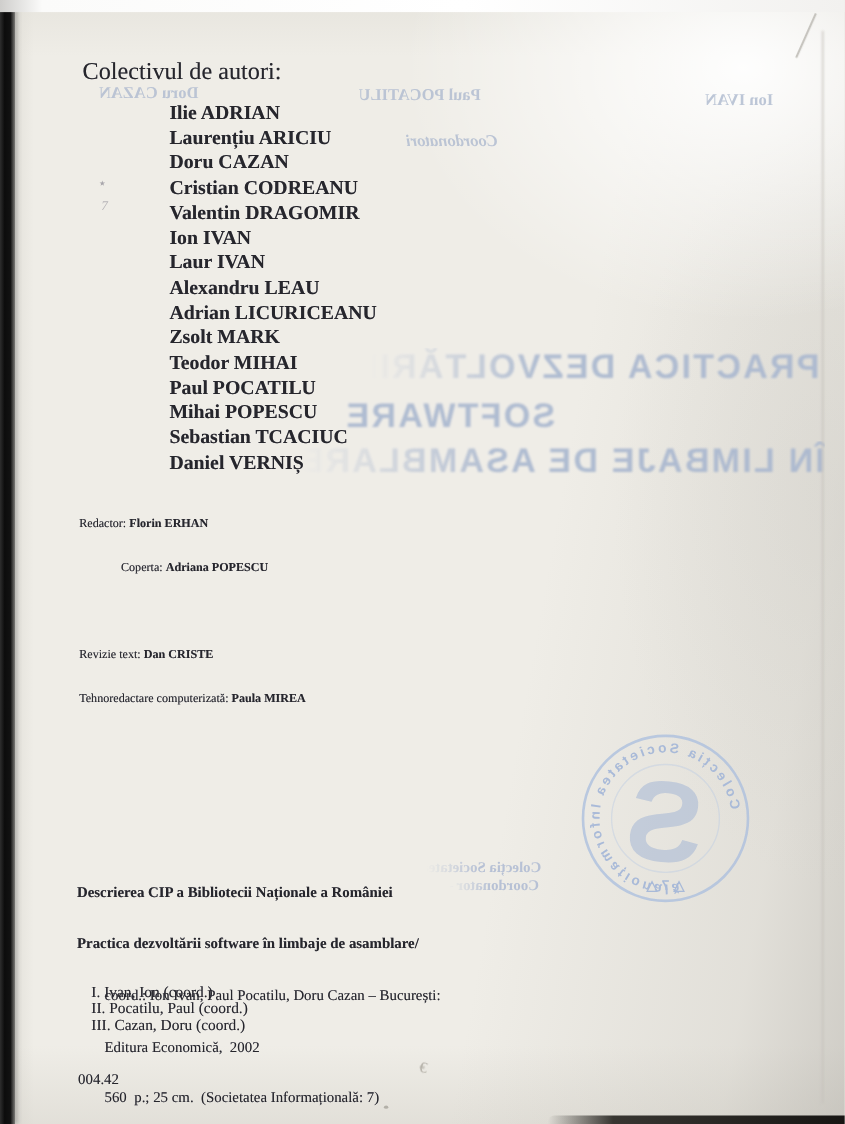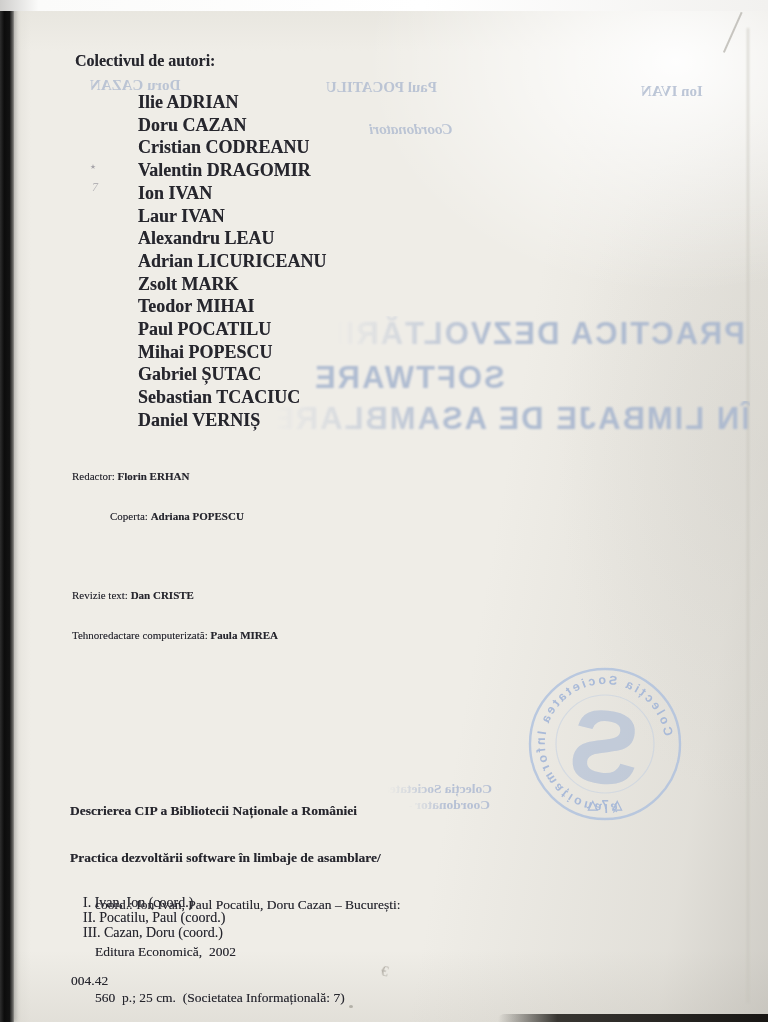--- a/index.html
+++ b/index.html
@@ -42,22 +42,22 @@
     letter-spacing:2px;color:#a9b7cf;filter:blur(.9px);opacity:.9;}
   .bt-frag{font-family:"Liberation Serif",serif;font-weight:bold;font-size:13.5px;
     color:#b7c1d5;filter:blur(.5px);
     -webkit-mask-image:linear-gradient(to right,#000 52%,transparent 96%);
     mask-image:linear-gradient(to right,#000 52%,transparent 96%);}
   .stamp{position:absolute;left:526px;top:661px;width:158px;height:166px;z-index:1;
     transform:scaleX(-1);filter:blur(.7px);opacity:.9;}
 
   
   .ink{color:#26262c;text-shadow:0 0 .4px rgba(45,45,70,.45);}
-  .heading{position:absolute;left:75px;top:52px;font-size:16px;font-weight:bold;z-index:3;}
-  .authors{position:absolute;left:138px;top:91px;font-size:18px;font-weight:bold;
+  .heading{position:absolute;left:75px;top:52px;font-size:22px;font-weight:normal;z-index:3;}
+  .authors{position:absolute;left:154px;top:91px;font-size:18px;font-weight:bold;
     line-height:22.7px;z-index:3;}
   .credit{position:absolute;left:72px;font-size:11px;z-index:3;white-space:nowrap;}
   .credit b{font-weight:bold;}
   .cip{position:absolute;left:70px;top:772px;font-size:13.5px;line-height:15.6px;
     z-index:3;white-space:pre;}
   .cip .b{font-weight:bold;}
   .cip .ind{padding-left:25px;}
   .idx{position:absolute;left:83px;top:895px;font-size:14px;line-height:15.2px;z-index:3;}
   .classnum{position:absolute;left:71px;top:951px;font-size:13.5px;z-index:3;margin-top:22px;}
 
@@ -109,32 +109,32 @@
       </text>
       <text x="79" y="122" text-anchor="middle" font-family="Liberation Sans, sans-serif" font-size="104" font-weight="bold" fill="#9db1d4" opacity=".55" transform="rotate(-6 79 83)">S</text>
       <text x="79" y="148" text-anchor="middle" font-family="Liberation Sans, sans-serif" font-size="13" font-weight="bold" fill="#a3b6d8">△ 7 △</text>
     </svg>
   </div>
 
   <div class="heading ink">Colectivul de autori:</div>
 
   <div class="authors ink">
     <div>Ilie ADRIAN</div>
+    <div>Laurențiu ARICIU</div>
     <div>Doru CAZAN</div>
     <div>Cristian CODREANU</div>
     <div>Valentin DRAGOMIR</div>
     <div>Ion IVAN</div>
     <div>Laur IVAN</div>
     <div>Alexandru LEAU</div>
     <div>Adrian LICURICEANU</div>
     <div>Zsolt MARK</div>
     <div>Teodor MIHAI</div>
     <div>Paul POCATILU</div>
     <div>Mihai POPESCU</div>
-    <div>Gabriel ȘUTAC</div>
     <div>Sebastian TCACIUC</div>
     <div>Daniel VERNIȘ</div>
   </div>
 
   <div class="credit ink" style="top:470px;">
     <span>Redactor: </span><b>Florin ERHAN</b>
   </div>
   <div class="credit ink" style="top:510px;margin-left:38px;">
     <span>Coperta: </span><b>Adriana POPESCU</b>
   </div>

